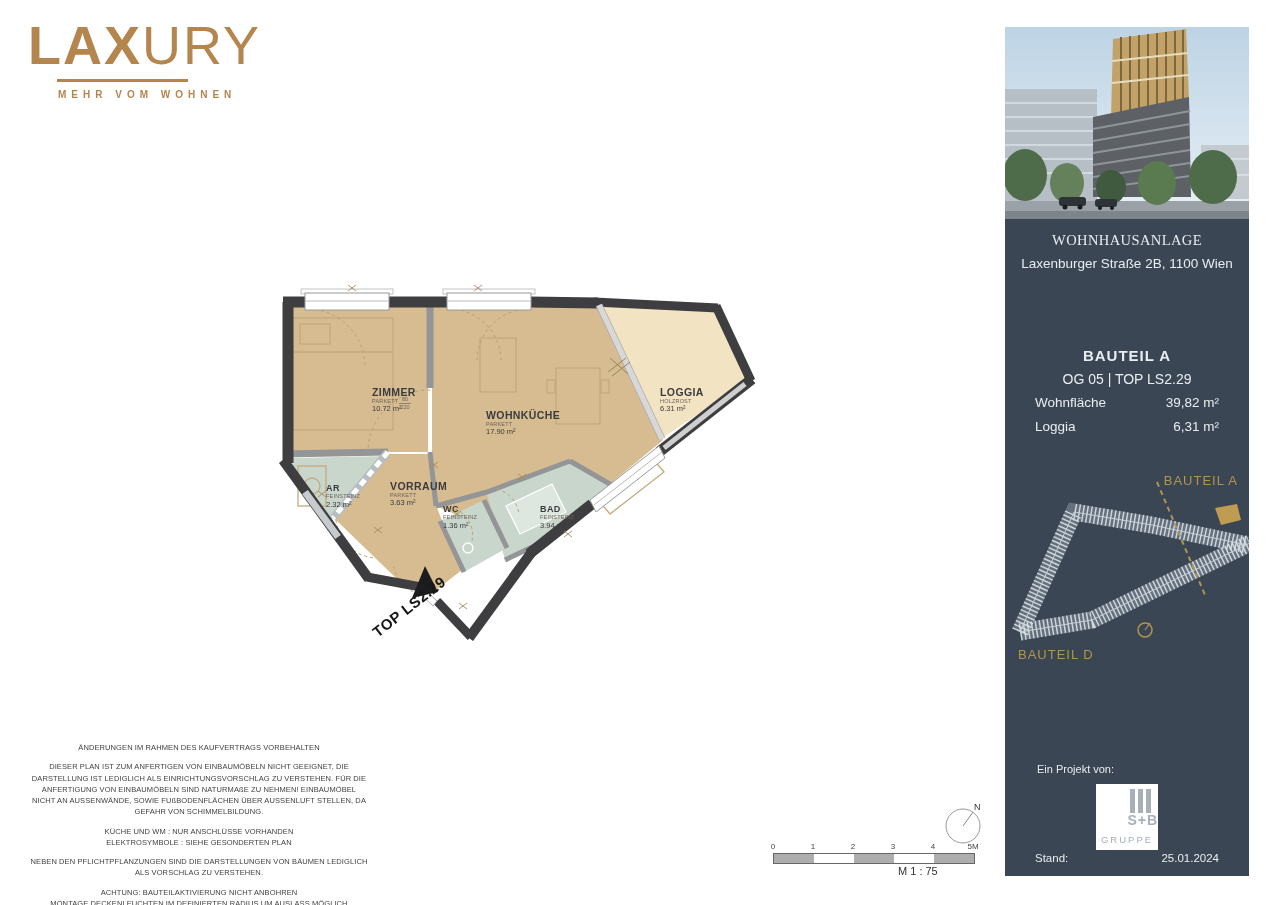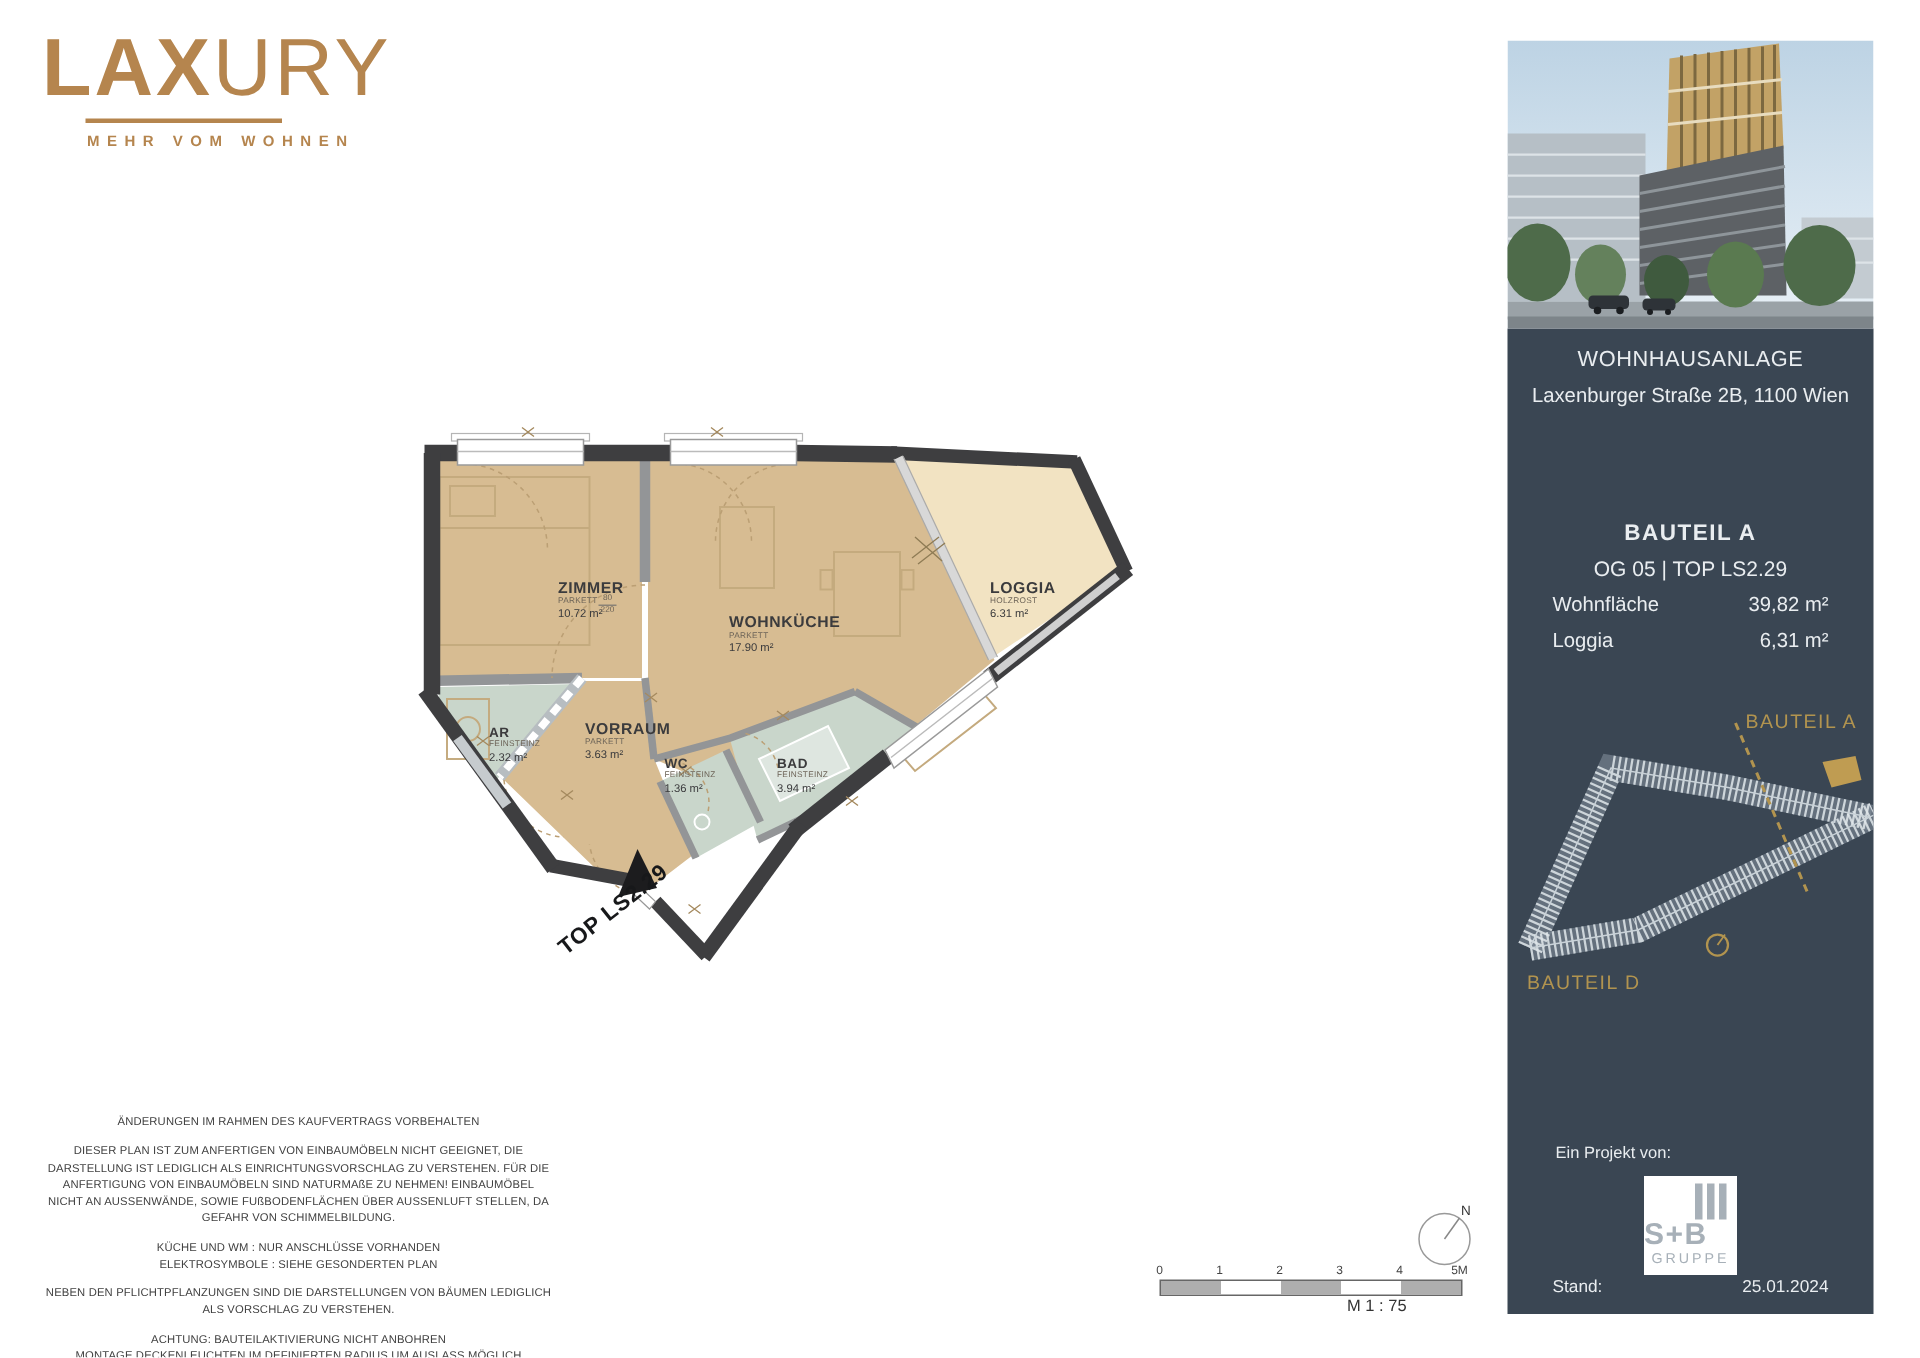--- a/index.html
+++ b/index.html
@@ -43,36 +43,36 @@
   
   .tick-label{position:absolute;top:842px;transform:translateX(-50%);font-size:8px;color:#444;}
   .sbar{left:773px;top:853px;width:200px;height:9px;border:1px solid #666;background:#fff;}
   .sbar .seg{position:absolute;top:0;height:100%;background:#aeaeae;}
   .scale-text{left:898px;top:865px;width:78px;text-align:left;font-size:11px;color:#333;}
 
   
   .photo-svg{left:1005px;top:27px;}
   .panel{left:1005px;top:219px;width:244px;height:657px;background:#3a4653;color:#e9edf0;}
   .p-center{position:absolute;left:0;width:100%;text-align:center;}
-  .p-project{top:13px;font-size:14.5px;letter-spacing:.4px;}
+  .p-project{top:13px;font-size:14.5px;letter-spacing:.4px;font-family:Liberation Serif, serif;}
   .p-address{top:37px;font-size:13.5px;}
   .p-bauteil{top:128px;font-size:15px;font-weight:700;letter-spacing:1px;}
   .p-unit{top:152px;font-size:14px;}
   .p-row{position:absolute;left:0;width:100%;box-sizing:border-box;padding:0 30px;
          display:flex;justify-content:space-between;font-size:13.5px;}
   .siteplan-svg{position:absolute;left:0;top:251px;}
   .sp-label{position:absolute;color:#b2944f;font-size:13px;letter-spacing:1px;white-space:nowrap;}
   .sp-a{right:11px;top:254px;}
   .sp-d{left:13px;top:428px;}
   .p-projectby{position:absolute;left:32px;top:544px;font-size:11px;text-align:right;}
   .sb-logo{position:absolute;left:91px;top:565px;width:62px;height:66px;background:#fff;}
   .sb-bars{position:absolute;right:7px;top:5px;display:flex;gap:3px;}
   .sb-bars i{display:block;width:5px;height:24px;background:#a7b0b8;}
-  .sb-name{position:absolute;left:0;top:28px;width:100%;text-align:left;
-           font-size:20px;font-weight:700;color:#a7b0b8;letter-spacing:1px;}
+  .sb-name{position:absolute;left:0;top:28px;width:100%;text-align:right;
+           font-size:14px;font-weight:700;color:#a7b0b8;letter-spacing:1px;}
   .sb-sub{position:absolute;left:0;top:50px;width:100%;text-align:center;
           font-size:9.5px;color:#a7b0b8;letter-spacing:2px;}
   .p-stand{top:633px;font-size:11.5px;}
 </style>
 </head>
 <body>
 
 <div class="page">
 
   <div class="abs brand">
@@ -211,21 +211,21 @@
       <div class="room-label" style="left: 390px; top: 480px;">
         <div class="rn">VORRAUM</div>
         <div class="rf">PARKETT</div>
         <div class="ra">3.63 m²</div>
       </div>
       <div class="room-label small" style="left: 443px; top: 504px;">
         <div class="rn">WC</div>
         <div class="rf">FEINSTEINZ</div>
         <div class="ra">1.36 m²</div>
       </div>
-      <div class="room-label small" style="left: 518px; top: 504px;">
+      <div class="room-label small" style="left: 540px; top: 504px;">
         <div class="rn">BAD</div>
         <div class="rf">FEINSTEINZ</div>
         <div class="ra">3.94 m²</div>
       </div>
     </div>
 
   <div class="abs door-dim">
     <span class="dd1">80</span><br>
     <span>220</span>
   </div>

